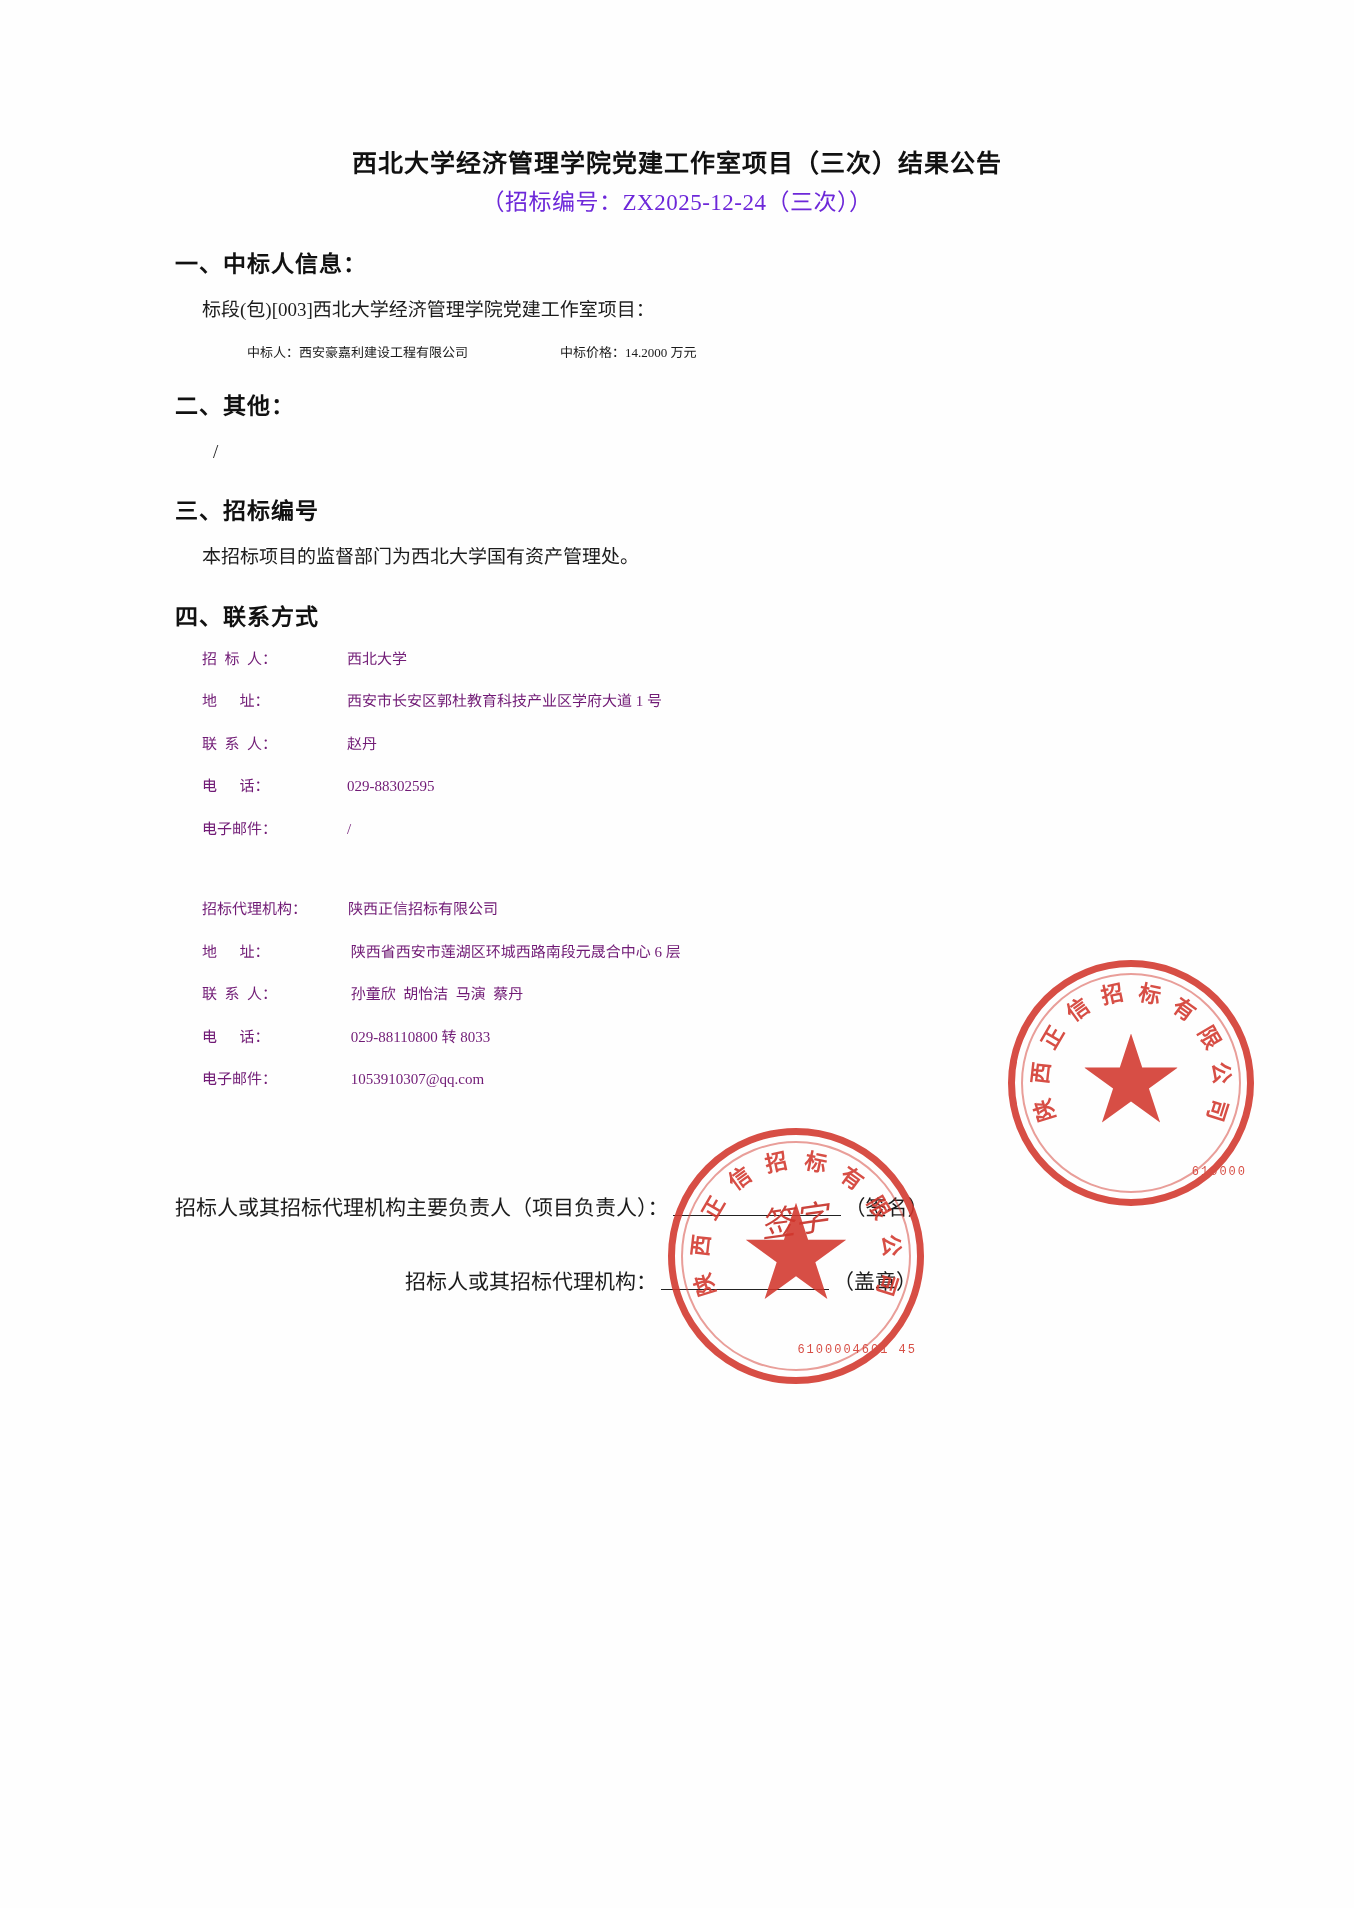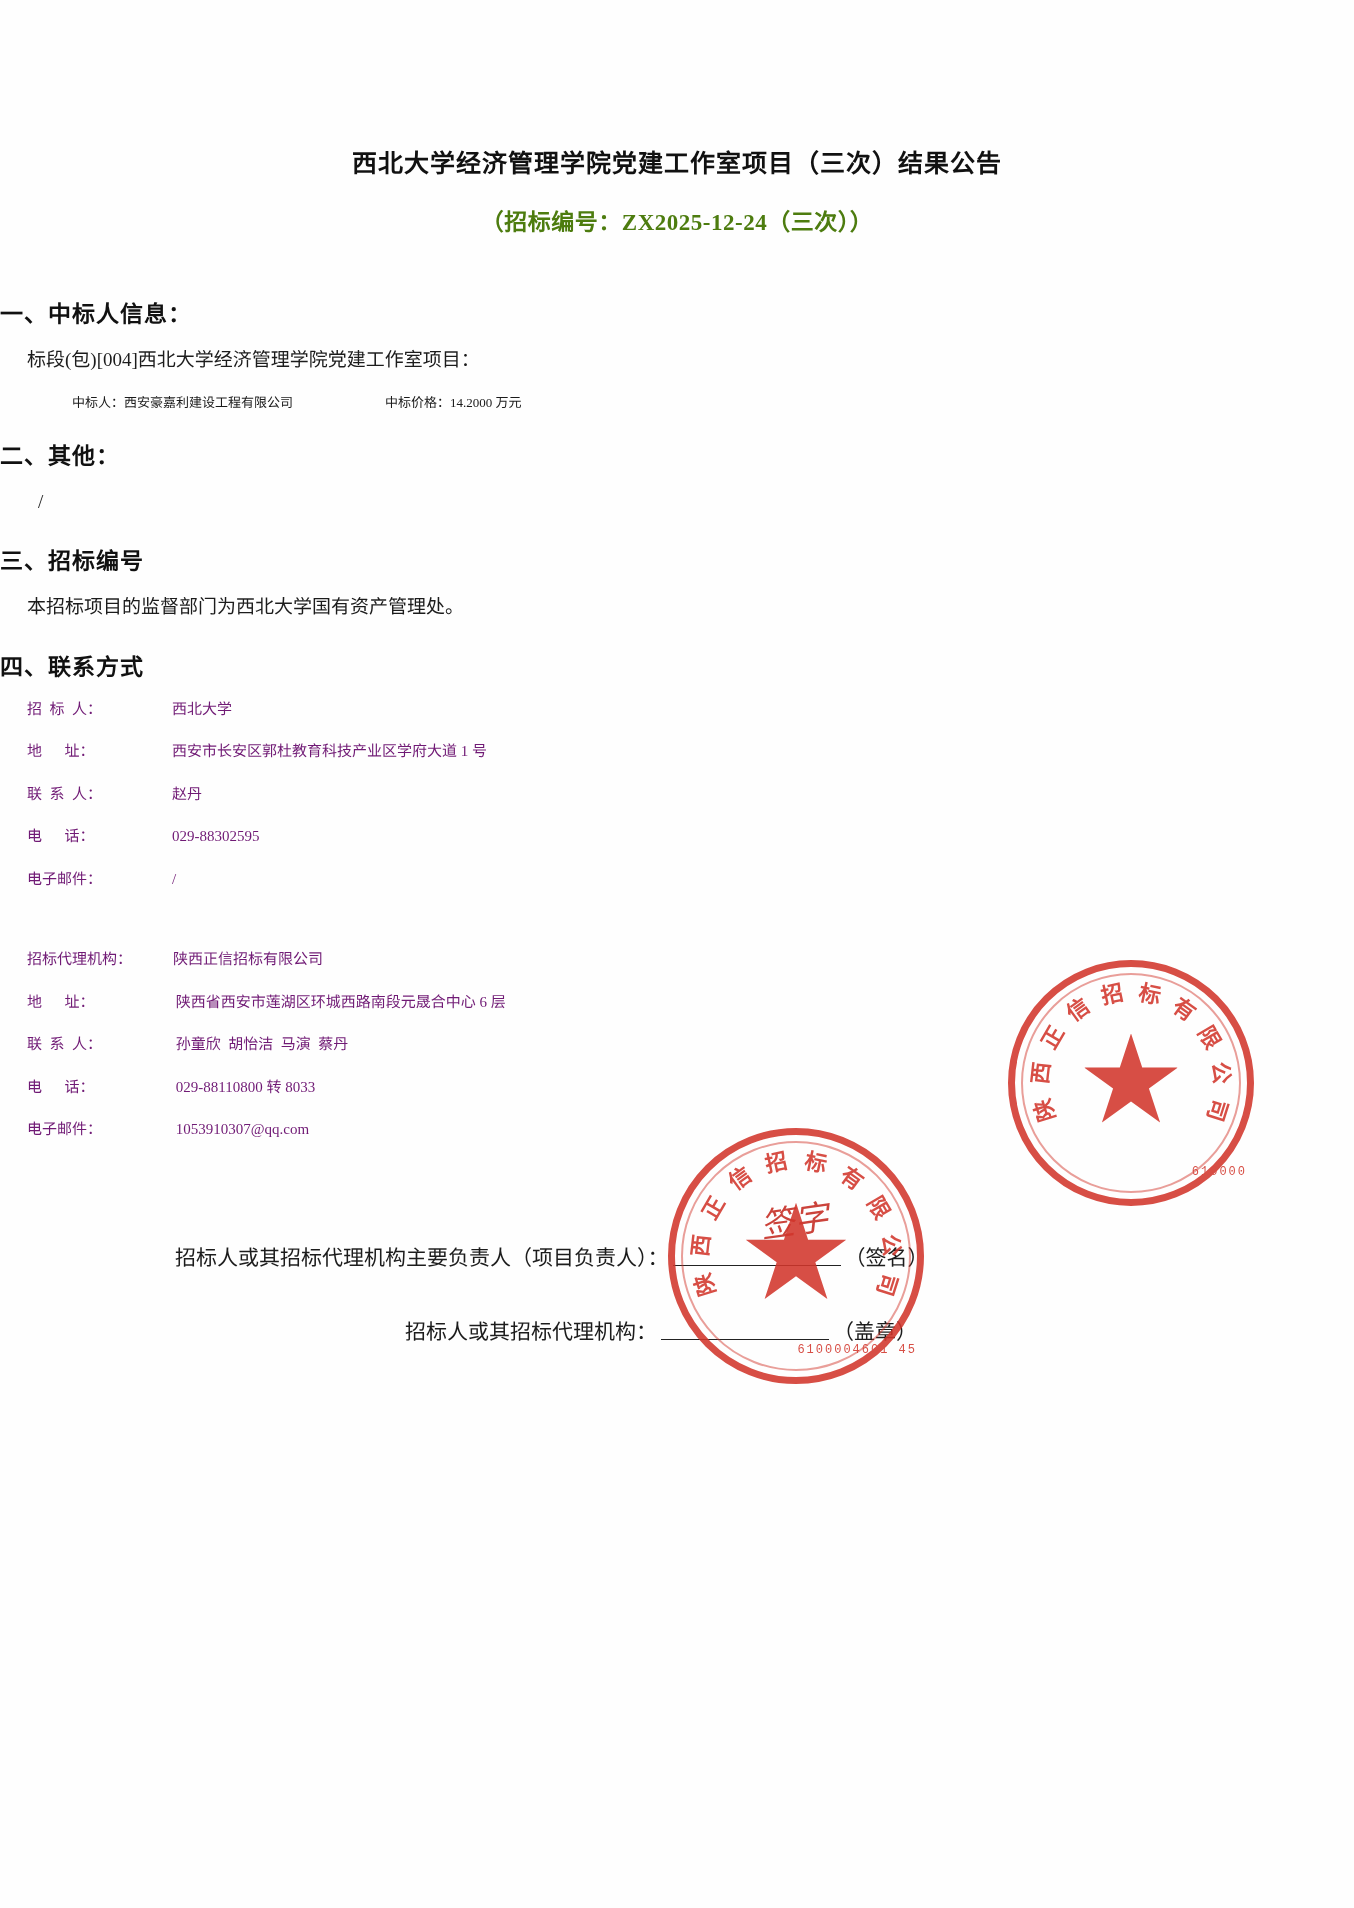--- a/index.html
+++ b/index.html
@@ -28,29 +28,29 @@
   }
   .doc-title {
     font-size: 25px;
     font-weight: 700;
     letter-spacing: 1px;
     line-height: 1.5;
     color: #111;
   }
   .doc-subtitle {
     font-size: 23px;
-    font-weight: 700;
-    margin-top: 20px;
+    font-weight: 400;
     letter-spacing: 0.5px;
-    color: #4d7c0f;
+    color: #6d28d9;
   }
 
   
   .content {
-    margin-top: 58px;
+    margin-top: 28px;
+    padding-left: 175px;
     padding-right: 150px;
   }
   .section-heading {
     font-size: 23px;
     font-weight: 700;
     color: #111;
     margin: 26px 0 16px 0;
     letter-spacing: 1px;
   }
   .section-heading:first-child { margin-top: 0; }
@@ -201,21 +201,21 @@
 <div class="page">
 
   <div class="title-block">
     <div class="doc-title">西北大学经济管理学院党建工作室项目（三次）结果公告</div>
     <div class="doc-subtitle">（招标编号：ZX2025-12-24（三次））</div>
   </div>
 
   <div class="content">
 
     <div class="section-heading">一、中标人信息：</div>
-    <p class="para">标段(包)[004]西北大学经济管理学院党建工作室项目：</p>
+    <p class="para">标段(包)[003]西北大学经济管理学院党建工作室项目：</p>
     <div class="winner-row">
       <span>中标人：</span>
       <span>西安豪嘉利建设工程有限公司</span>
       <span class="gap"></span>
       <span>中标价格：</span>
       <span>14.2000 万元</span>
     </div>
 
     <div class="section-heading">二、其他：</div>
     <p class="para slash">/</p>

